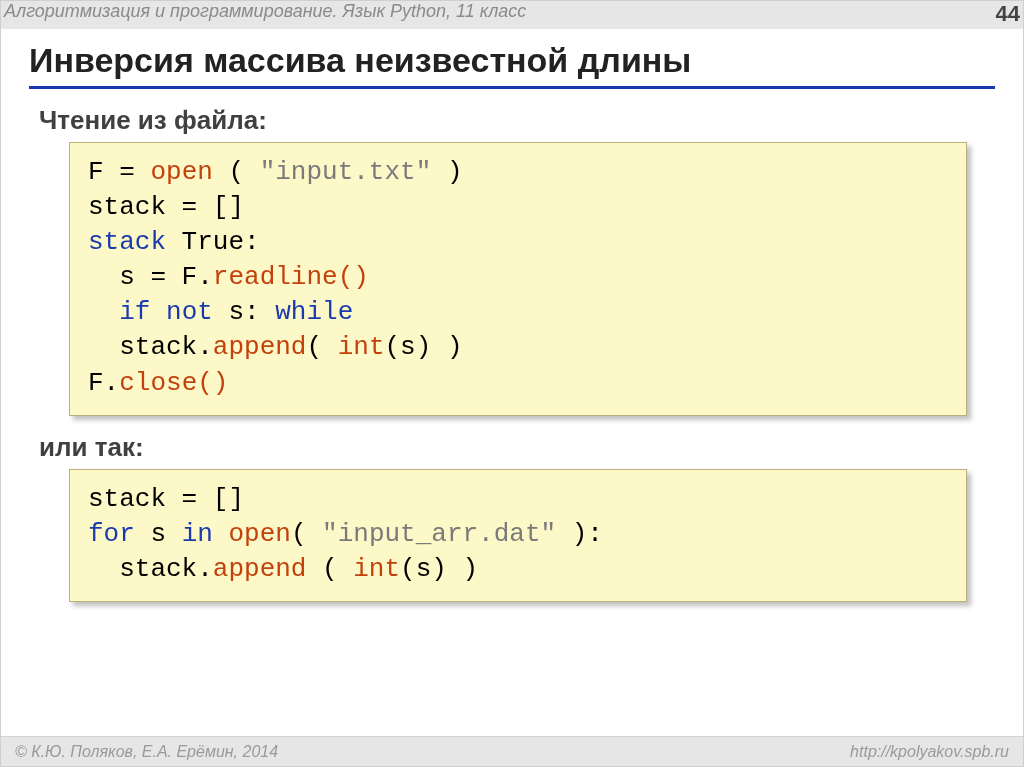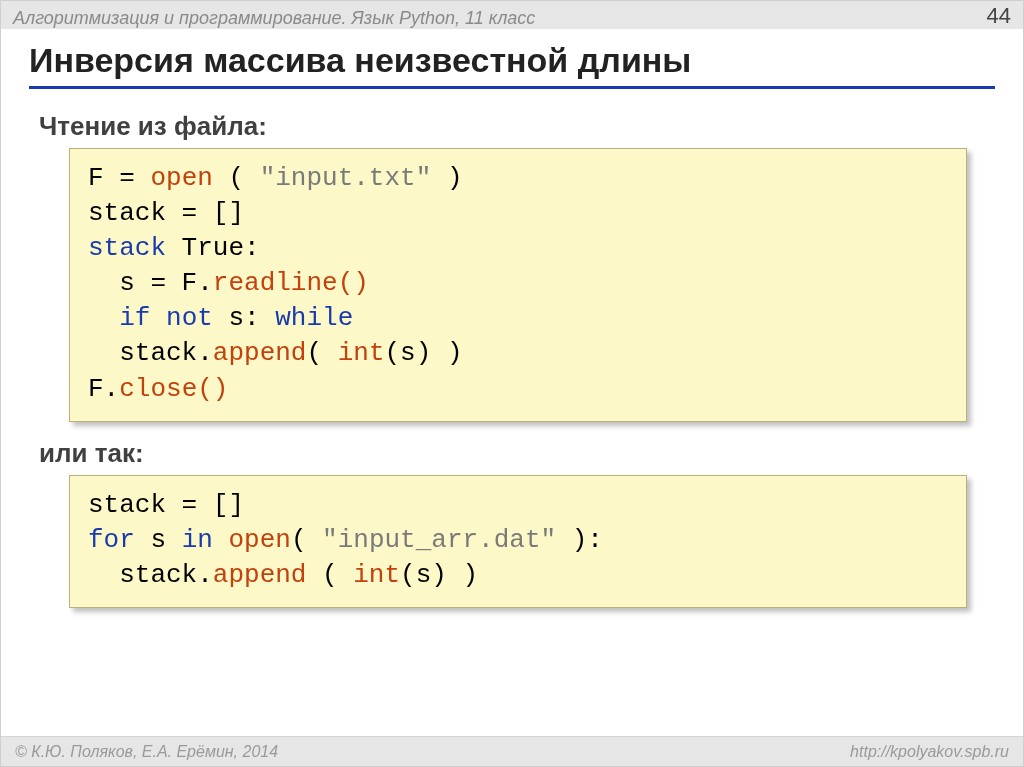--- a/index.html
+++ b/index.html
@@ -8,43 +8,43 @@
     height: 767px;
     font-family: Arial, Helvetica, sans-serif;
     background: #fff;
     position: relative;
     border: 1px solid #cfcfcf;
   }
   .header-bar {
     height: 28px;
     background: #e6e6e6;
     display: flex;
-    align-items: flex-end;
+    align-items: flex-start;
     justify-content: space-between;
-    padding: 0 12px;
+    padding: 0 3px;
     font-style: italic;
     color: #8a8a8a;
     font-size: 18px;
   }
   .page-number {
-    font-weight: normal;
+    font-weight: bold;
     font-style: normal;
     color: #444;
     font-size: 22px;
     margin-left: 20px;
   }
   .content { padding: 12px 28px 0 28px; }
   .title {
     font-family: Arial, sans-serif;
     font-weight: bold;
     font-size: 34px;
     color: #222;
     border-bottom: 3px solid #1a3bad;
     padding-bottom: 6px;
-    margin-bottom: 22px;
+    margin-bottom: 16px;
   }
   .section-label {
     font-weight: bold;
     font-size: 26px;
     color: #404040;
     margin: 6px 0 6px 10px;
   }
   .code-box {
     background: #fdf8c8;
     border: 1px solid #b9b07a;

